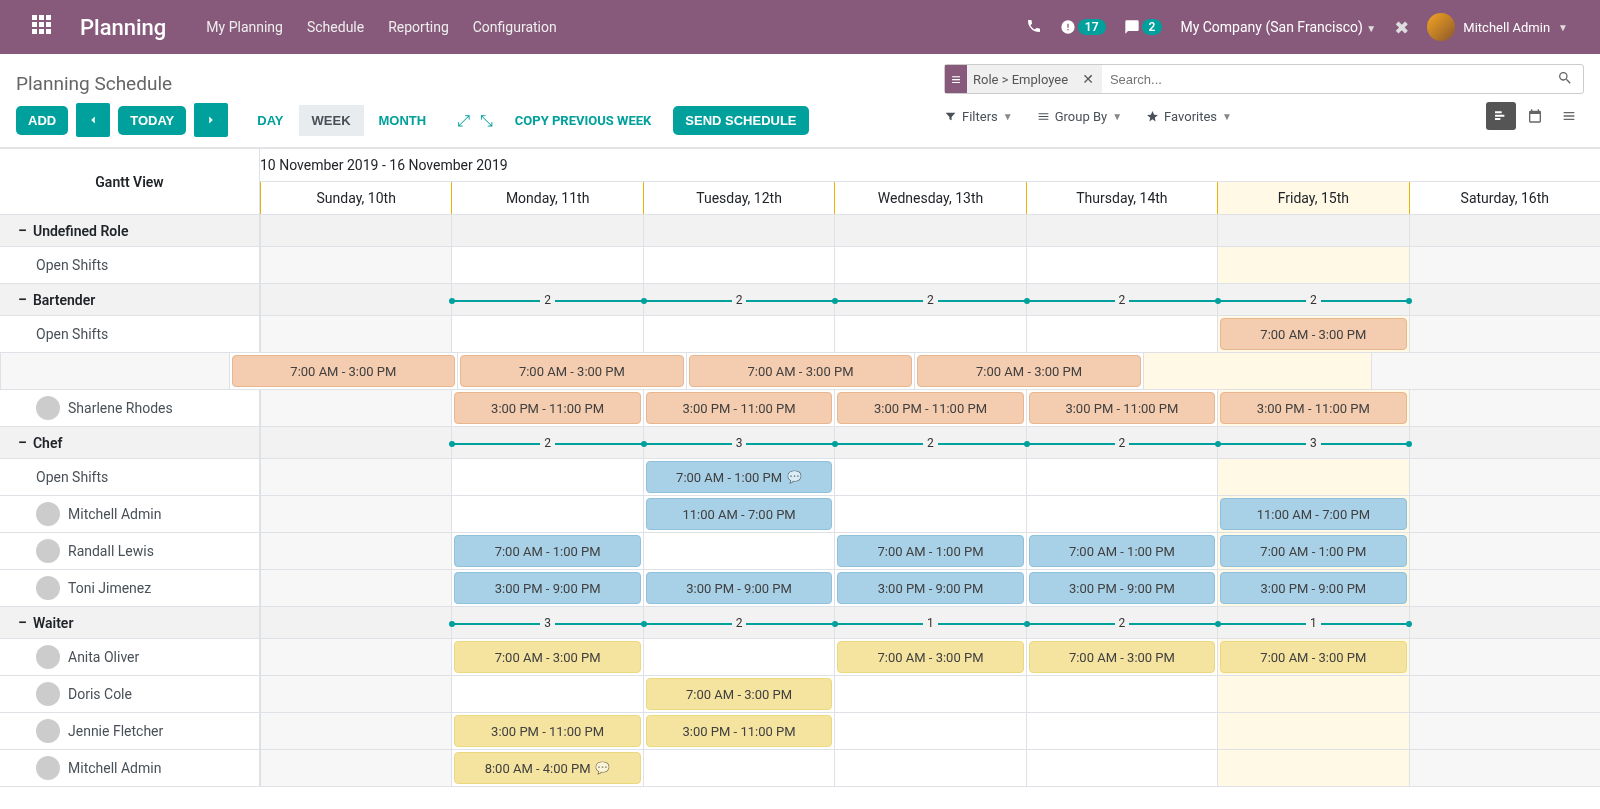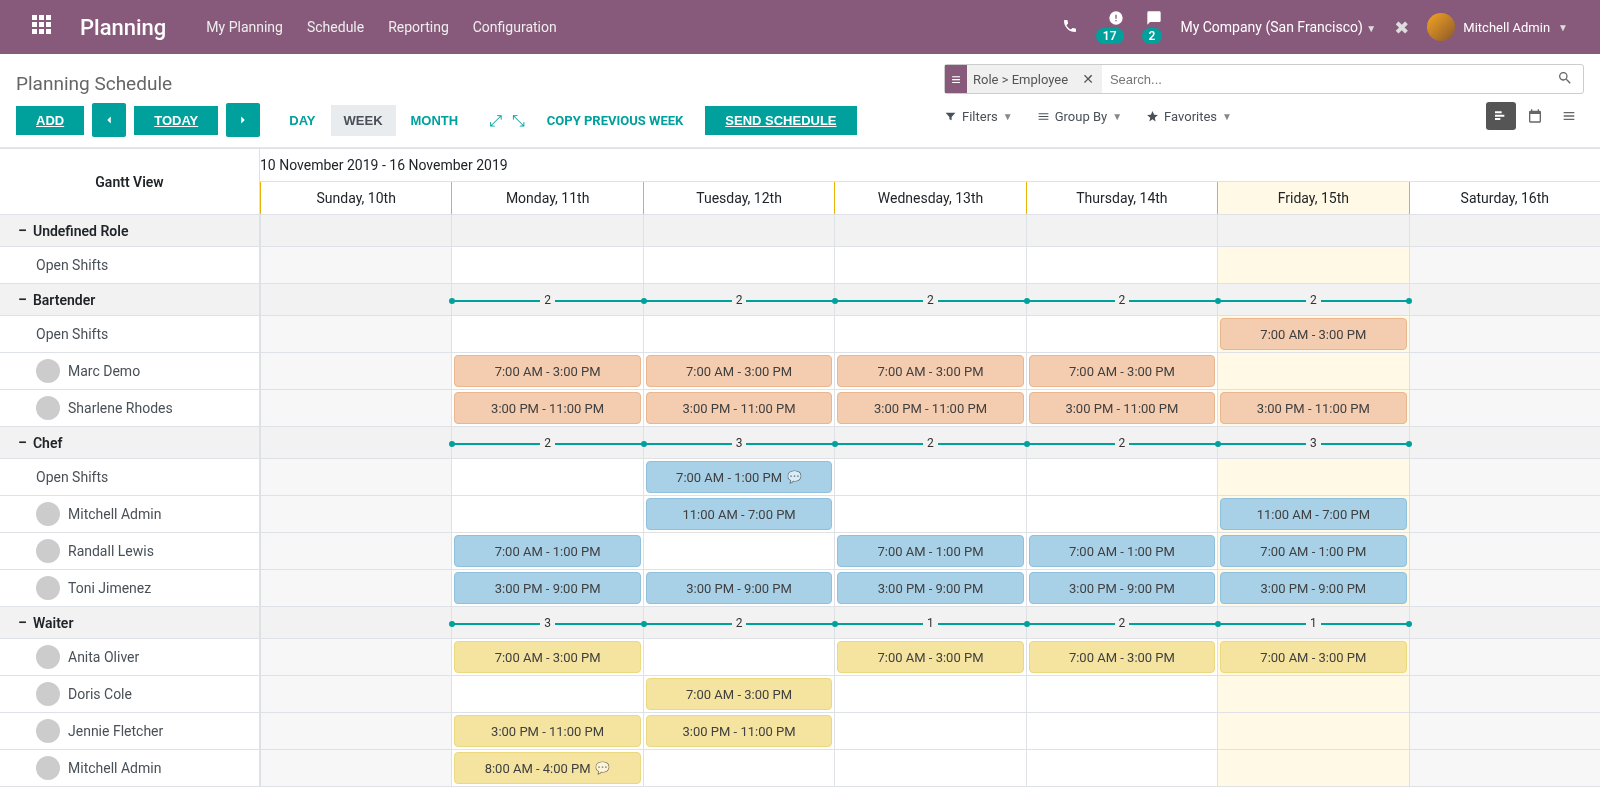--- a/index.html
+++ b/index.html
@@ -4,34 +4,34 @@
 <style>
 * { box-sizing: border-box; margin: 0; padding: 0; }
 body { font-family: -apple-system, BlinkMacSystemFont, "Segoe UI", Roboto, sans-serif; font-size: 13px; color: #212529; background: #fff; }
 .topbar { background: #875a7b; height: 54px; display: flex; align-items: center; padding: 0 32px; color: #fff; }
 .topbar .apps-icon { width: 24px; height: 24px; display: grid; grid-template-columns: repeat(3, 5px); grid-template-rows: repeat(3, 5px); gap: 2px; margin-right: 24px; cursor: pointer; }
 .topbar .apps-icon span { background: #fff; }
 .topbar .logo { font-size: 22px; font-weight: 500; margin-right: 40px; }
 .topbar .nav { display: flex; gap: 24px; }
 .topbar .nav span { color: #eee; cursor: pointer; font-size: 14px; }
 .topbar .right { margin-left: auto; display: flex; align-items: center; gap: 18px; }
-.topbar .icon-pill { display: inline-flex; align-items: flex-end; gap: 2px; flex-direction: column; }
+.topbar .icon-pill { display: inline-flex; align-items: center; gap: 2px; }
 .topbar .badge { background: #00a09d; color: #fff; border-radius: 10px; padding: 1px 7px; font-size: 12px; font-weight: 600; }
 .topbar .company { color: #fff; font-size: 14px; cursor: pointer; }
 .topbar .close-x { font-size: 18px; color: #ddd; cursor: pointer; }
 .topbar .avatar { width: 28px; height: 28px; border-radius: 50%; background: linear-gradient(135deg, #f5a623, #8b572a); }
 .topbar .user { display: flex; align-items: center; gap: 8px; cursor: pointer; }
 .topbar .caret { font-size: 10px; color: #ddd; }
 .topbar svg { width: 16px; height: 16px; fill: #fff; }
 
 .subhead { display: flex; align-items: flex-start; padding: 10px 16px 0; border-bottom: 1px solid #e5e5e5; flex-wrap: wrap; gap: 10px 20px; }
 .subhead h1 { font-size: 19px; font-weight: 400; color: #666; margin-bottom: 8px; }
 .subhead .left-col { display: flex; flex-direction: column; margin-top: 8px; }
 .subhead .actions { display: flex; align-items: center; gap: 8px; margin-bottom: 10px; flex-wrap: wrap; }
-.btn { background: #00a09d; color: #fff; border: none; padding: 7px 20px; font-weight: 600; font-size: 13px; cursor: pointer; border-radius: 0; text-decoration: underline; }
+.btn { background: #00a09d; color: #fff; border: none; padding: 7px 12px; font-weight: 600; font-size: 13px; cursor: pointer; border-radius: 5px; }
 .btn-icon { background: #00a09d; color: #fff; border: none; width: 34px; height: 34px; display: flex; align-items: center; justify-content: center; cursor: pointer; border-radius: 2px; }
 .btn-icon svg { width: 14px; height: 14px; fill: #fff; }
 .view-switch { display: flex; gap: 2px; margin-left: 8px; }
 .view-switch button { background: transparent; color: #00a09d; border: 1px solid transparent; padding: 7px 12px; font-weight: 700; font-size: 13px; cursor: pointer; }
 .view-switch button.active { background: #e9ecef; color: #495057; }
 .expand-icons { display: flex; gap: 10px; margin-left: 10px; }
 .expand-icons span { color: #00a09d; cursor: pointer; font-size: 16px; }
 .link-teal { color: #00a09d; font-weight: 700; font-size: 13px; margin-left: 14px; cursor: pointer; }
 
 .search-area { margin-left: auto; display: flex; flex-direction: column; gap: 8px; min-width: 640px; }
@@ -321,24 +321,20 @@
           <div class="cell"></div>
           <div class="cell today">
             <div class="shift orange">
               <span>7:00 AM - 3:00 PM</span>
             </div>
           </div>
           <div class="cell weekend"></div>
         </div>
       </div>
       <div class="data-row">
-        <div class="label">
-          <span class="mini-avatar av-a"></span>
-          <span>Marc Demo</span>
-        </div>
         <div class="cells">
           <div class="cell weekend"></div>
           <div class="cell">
             <div class="shift orange">
               <span>7:00 AM - 3:00 PM</span>
             </div>
           </div>
           <div class="cell">
             <div class="shift orange">
               <span>7:00 AM - 3:00 PM</span>

